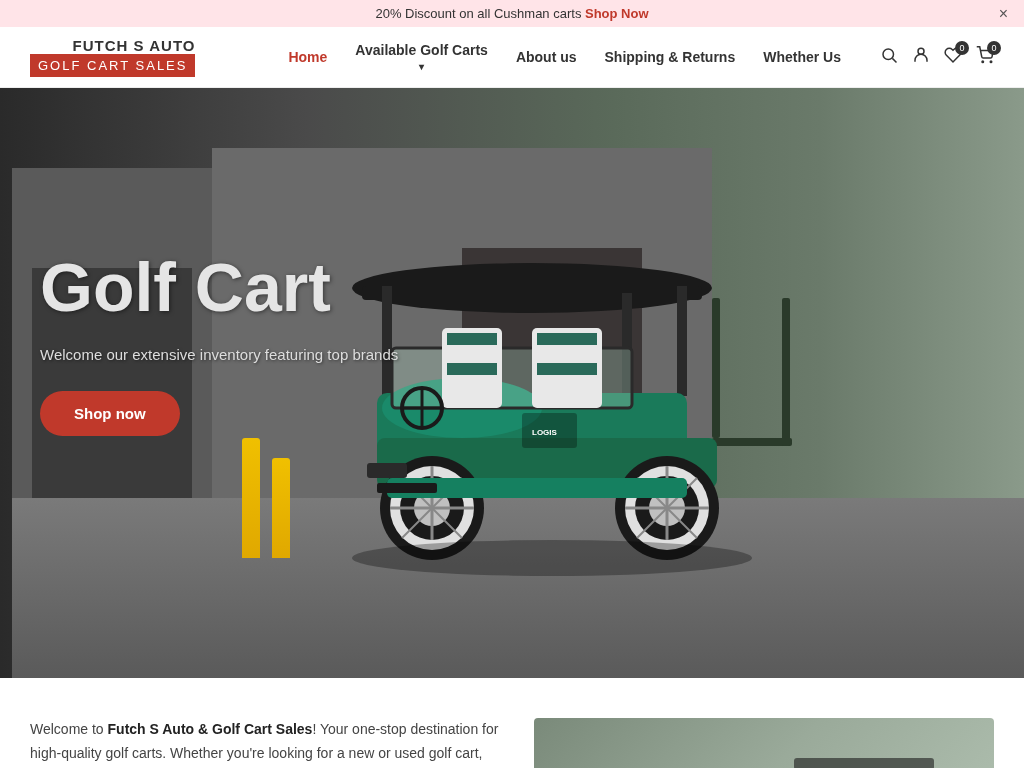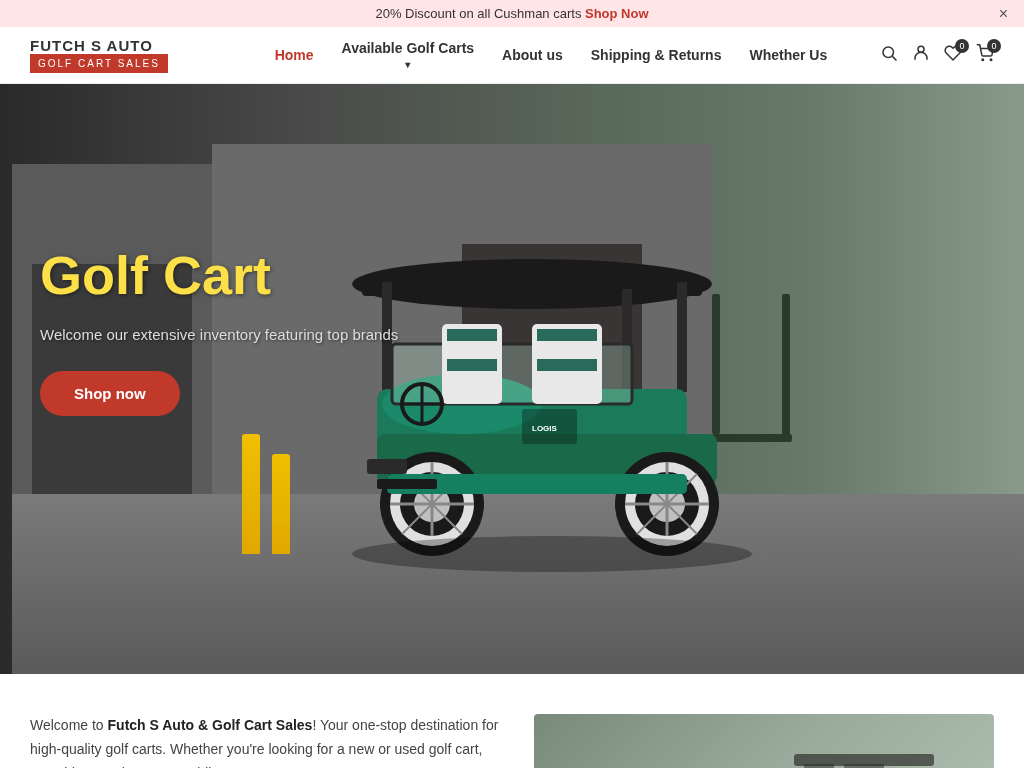--- a/index.html
+++ b/index.html
@@ -36,28 +36,29 @@
     .header {
       display: flex;
       align-items: center;
       padding: 10px 30px;
       border-bottom: 1px solid #eee;
       background: #fff;
     }
     .logo-wrap {
       flex: 0 0 auto;
       margin-right: 40px;
+      text-align: right;
     }
     .logo-box {
       background: #c0392b;
       padding: 4px 8px;
       display: inline-block;
     }
     .logo-sub {
-      font-size: 10px;
+      font-size: 13px;
       color: #fff;
       letter-spacing: 2px;
     }
     .logo-outer {
       display: flex;
       flex-direction: column;
     }
     .logo-outer .logo-brand {
       font-size: 15px;
       font-weight: 800;
@@ -202,23 +203,23 @@
     }
 
     
     .hero-content {
       position: absolute;
       top: 160px;
       left: 40px;
       z-index: 10;
     }
     .hero-title {
-      font-size: 54px;
+      font-size: 68px;
       font-weight: 800;
-      color: #fde047;
+      color: #e5e5e5;
       line-height: 1.15;
       text-shadow: 1px 1px 4px rgba(0,0,0,0.5);
     }
     .hero-subtitle {
       font-size: 15px;
       color: #ddd;
       margin-top: 20px;
       margin-bottom: 28px;
       text-shadow: 1px 1px 3px rgba(0,0,0,0.5);
     }

